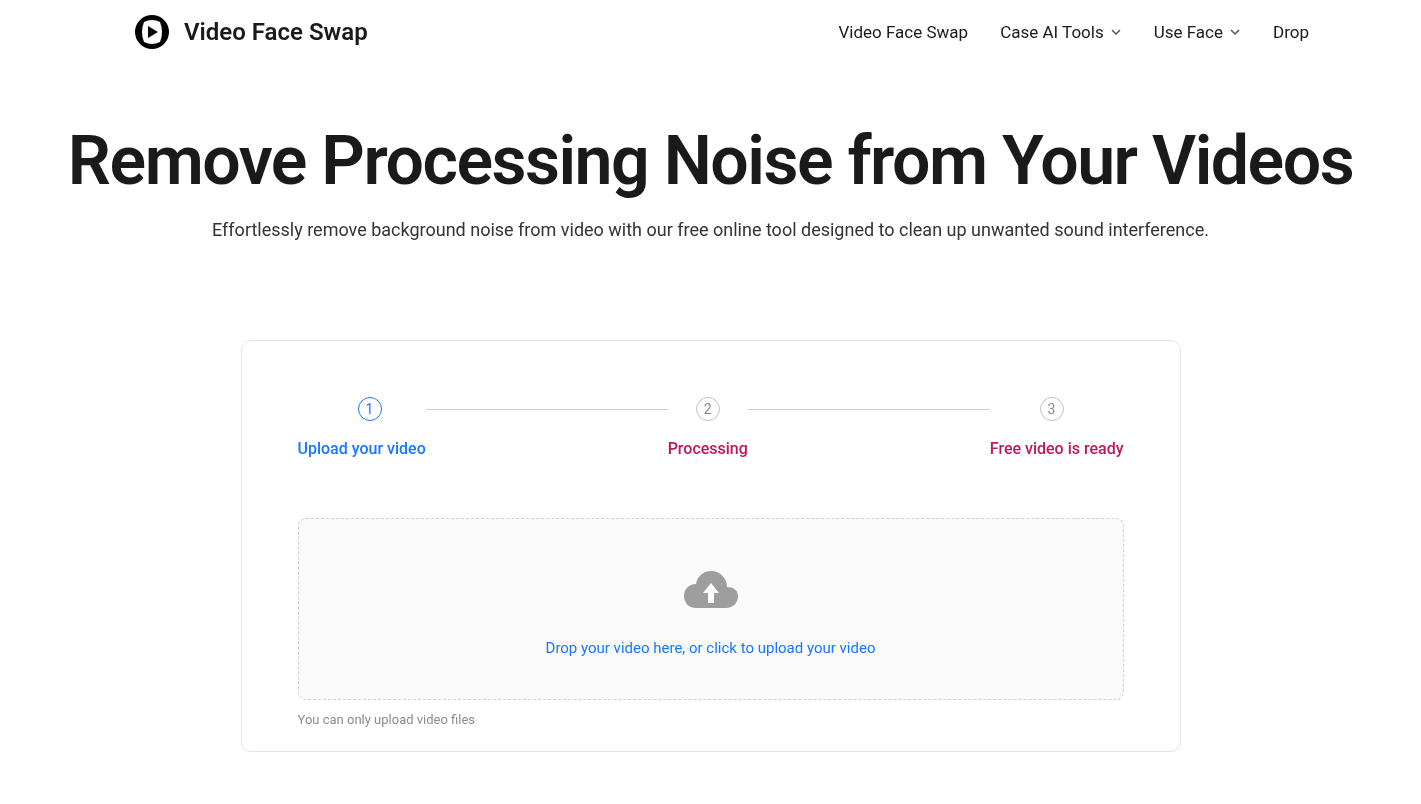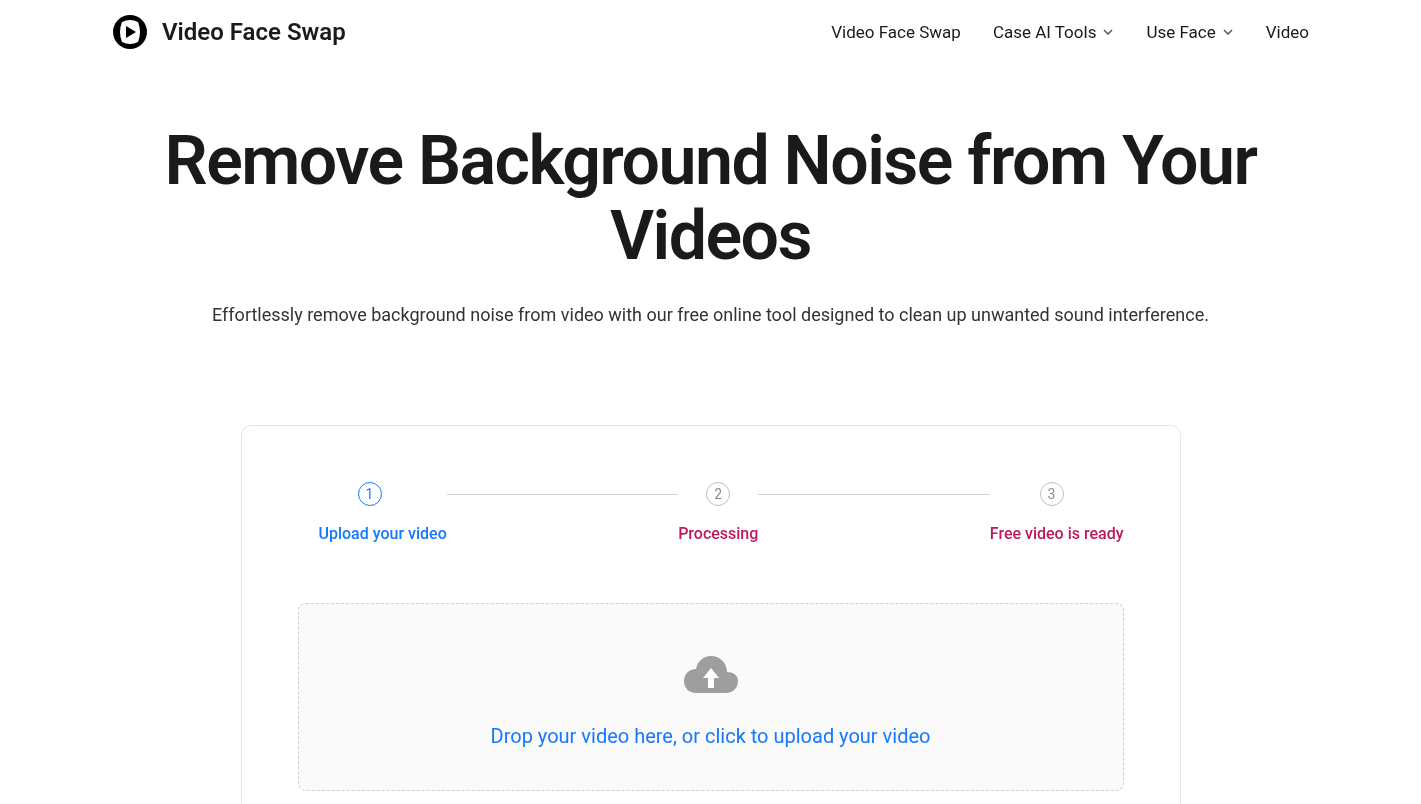--- a/index.html
+++ b/index.html
@@ -10,20 +10,21 @@
     body {
       font-family: -apple-system, BlinkMacSystemFont, "Segoe UI", Roboto, Helvetica, Arial, sans-serif;
       background: #fff;
       color: #1a1a1a;
     }
     .header {
       display: flex;
       align-items: center;
       justify-content: space-between;
       padding: 14px 112px;
+      margin-left: 22px;
     }
     .logo-wrap {
       display: flex;
       align-items: center;
       gap: 14px;
     }
     .logo-icon {
       width: 36px;
       height: 36px;
     }
@@ -55,21 +56,21 @@
       padding: 60px 60px 40px;
     }
     .hero h1 {
       font-size: 68px;
       font-weight: 600;
       letter-spacing: -1.5px;
       line-height: 1.1;
       color: #1a1a1a;
     }
     .hero p {
-      margin-top: 30px;
+      margin-top: 20px;
       font-size: 18px;
       color: #333;
       font-weight: 400;
     }
     .card {
       max-width: 940px;
       margin: 60px auto 40px;
       border: 1px solid #e5e5e5;
       border-radius: 10px;
       padding: 56px 56px 24px;
@@ -105,21 +106,20 @@
     }
     .step-label {
       margin-top: 18px;
       font-size: 16px;
       color: #be185d;
       font-weight: 500;
       white-space: nowrap;
     }
     .step.active .step-label {
       color: #1677ff;
-      margin-left: 21px;
     }
     .step-line {
       flex: 1;
       height: 1px;
       background: #d0d0d0;
       margin-top: 12px;
     }
     .upload-area {
       margin-top: 60px;
       border: 1px dashed #d0d0d0;
@@ -127,21 +127,21 @@
       padding: 48px 20px 42px;
       text-align: center;
       cursor: pointer;
       background: #fafafa;
     }
     .upload-icon {
       display: inline-block;
       margin-bottom: 24px;
     }
     .upload-text {
-      font-size: 20px;
+      font-size: 15px;
       color: #1677ff;
     }
     .upload-hint {
       margin-top: 12px;
       font-size: 13px;
       color: #8c8c8c;
     }
     .step:first-child { align-items: flex-start; }
     .step:last-child { align-items: flex-end; }
     .step:first-child .step-circle { margin-left: 60px; }
@@ -175,27 +175,27 @@
     </div>
     <div class="nav-item">
       <span>Use Face</span>
       <span>
         <svg class="chevron" viewBox="0 0 12 12">
             <path d="M2 4 L6 8 L10 4" stroke="#555" stroke-width="1.5" fill="none"></path>
           </svg>
       </span>
     </div>
     <div class="nav-item">
-      <span>Video</span>
+      <span>Drop</span>
     </div>
   </nav>
 </header>
 
 <section class="hero">
-  <h1>Remove Background Noise from Your Videos</h1>
+  <h1>Remove Processing Noise from Your Videos</h1>
   <p>Effortlessly remove background noise from video with our free online tool designed to clean up unwanted sound interference.</p>
 </section>
 
 <div class="card">
   <div class="steps">
     <div class="step active">
       <div class="step-circle">1</div>
       <div class="step-label">Upload your video</div>
     </div>
     <div class="step-line"></div>

